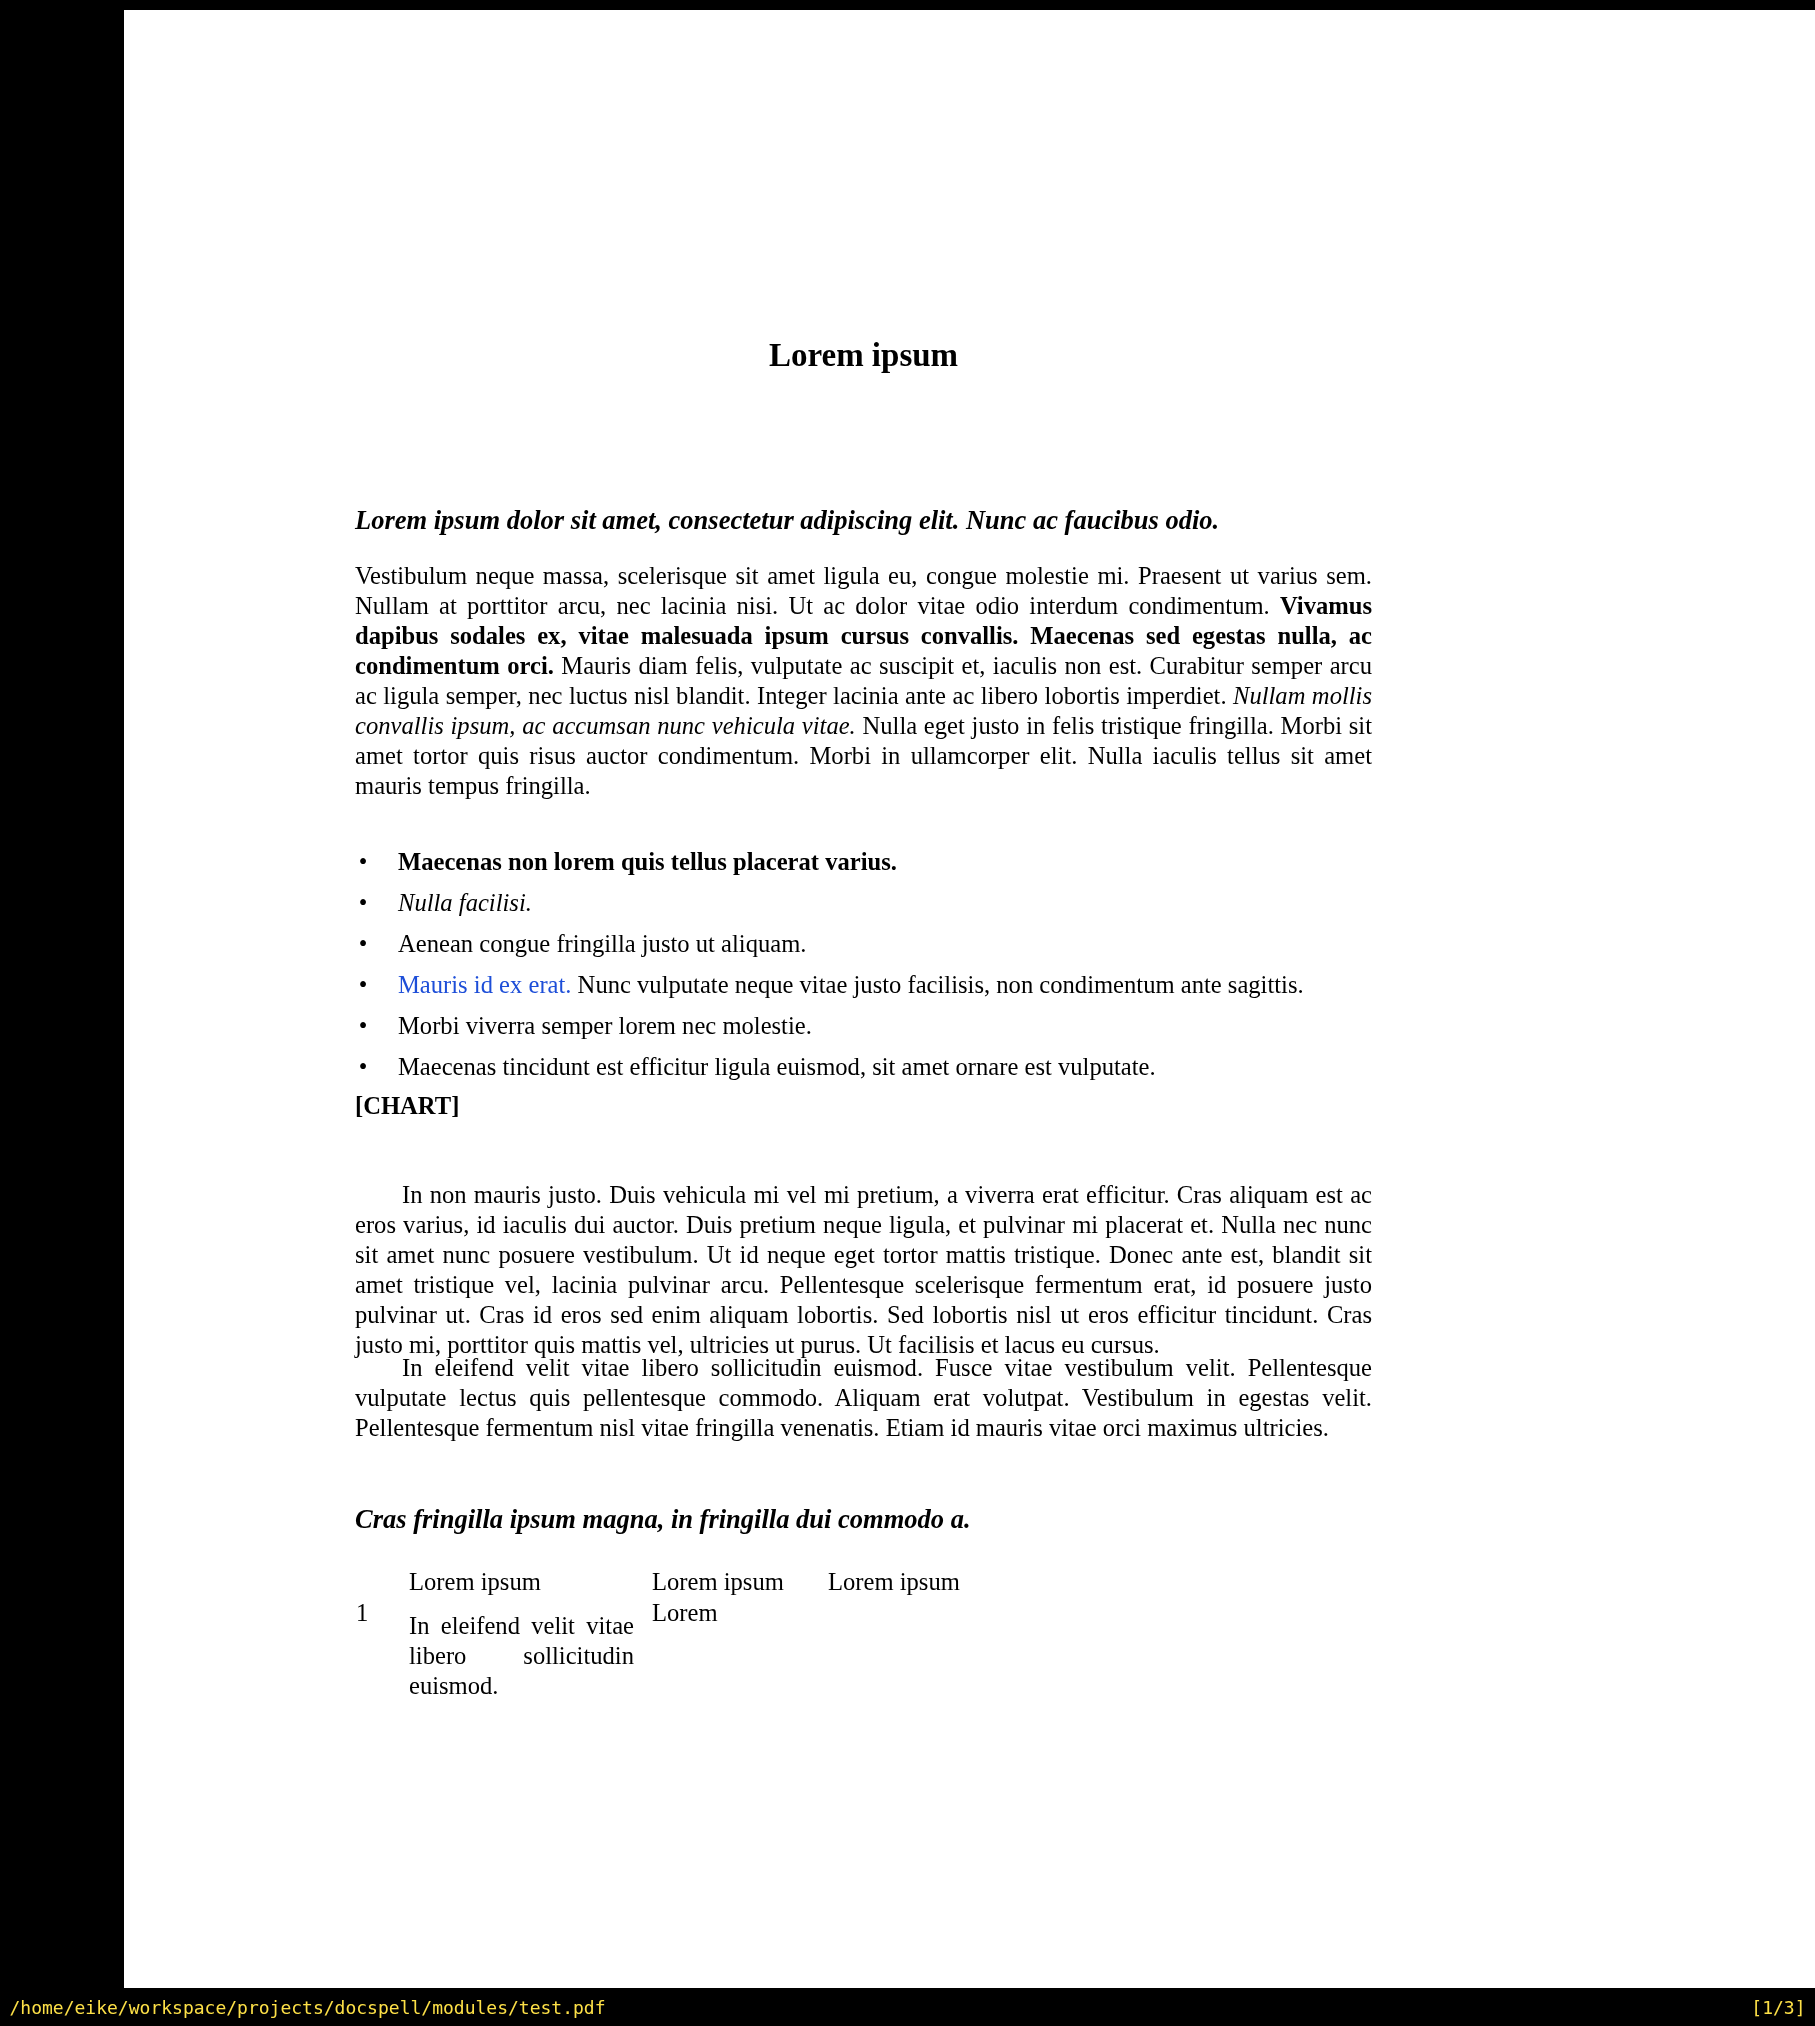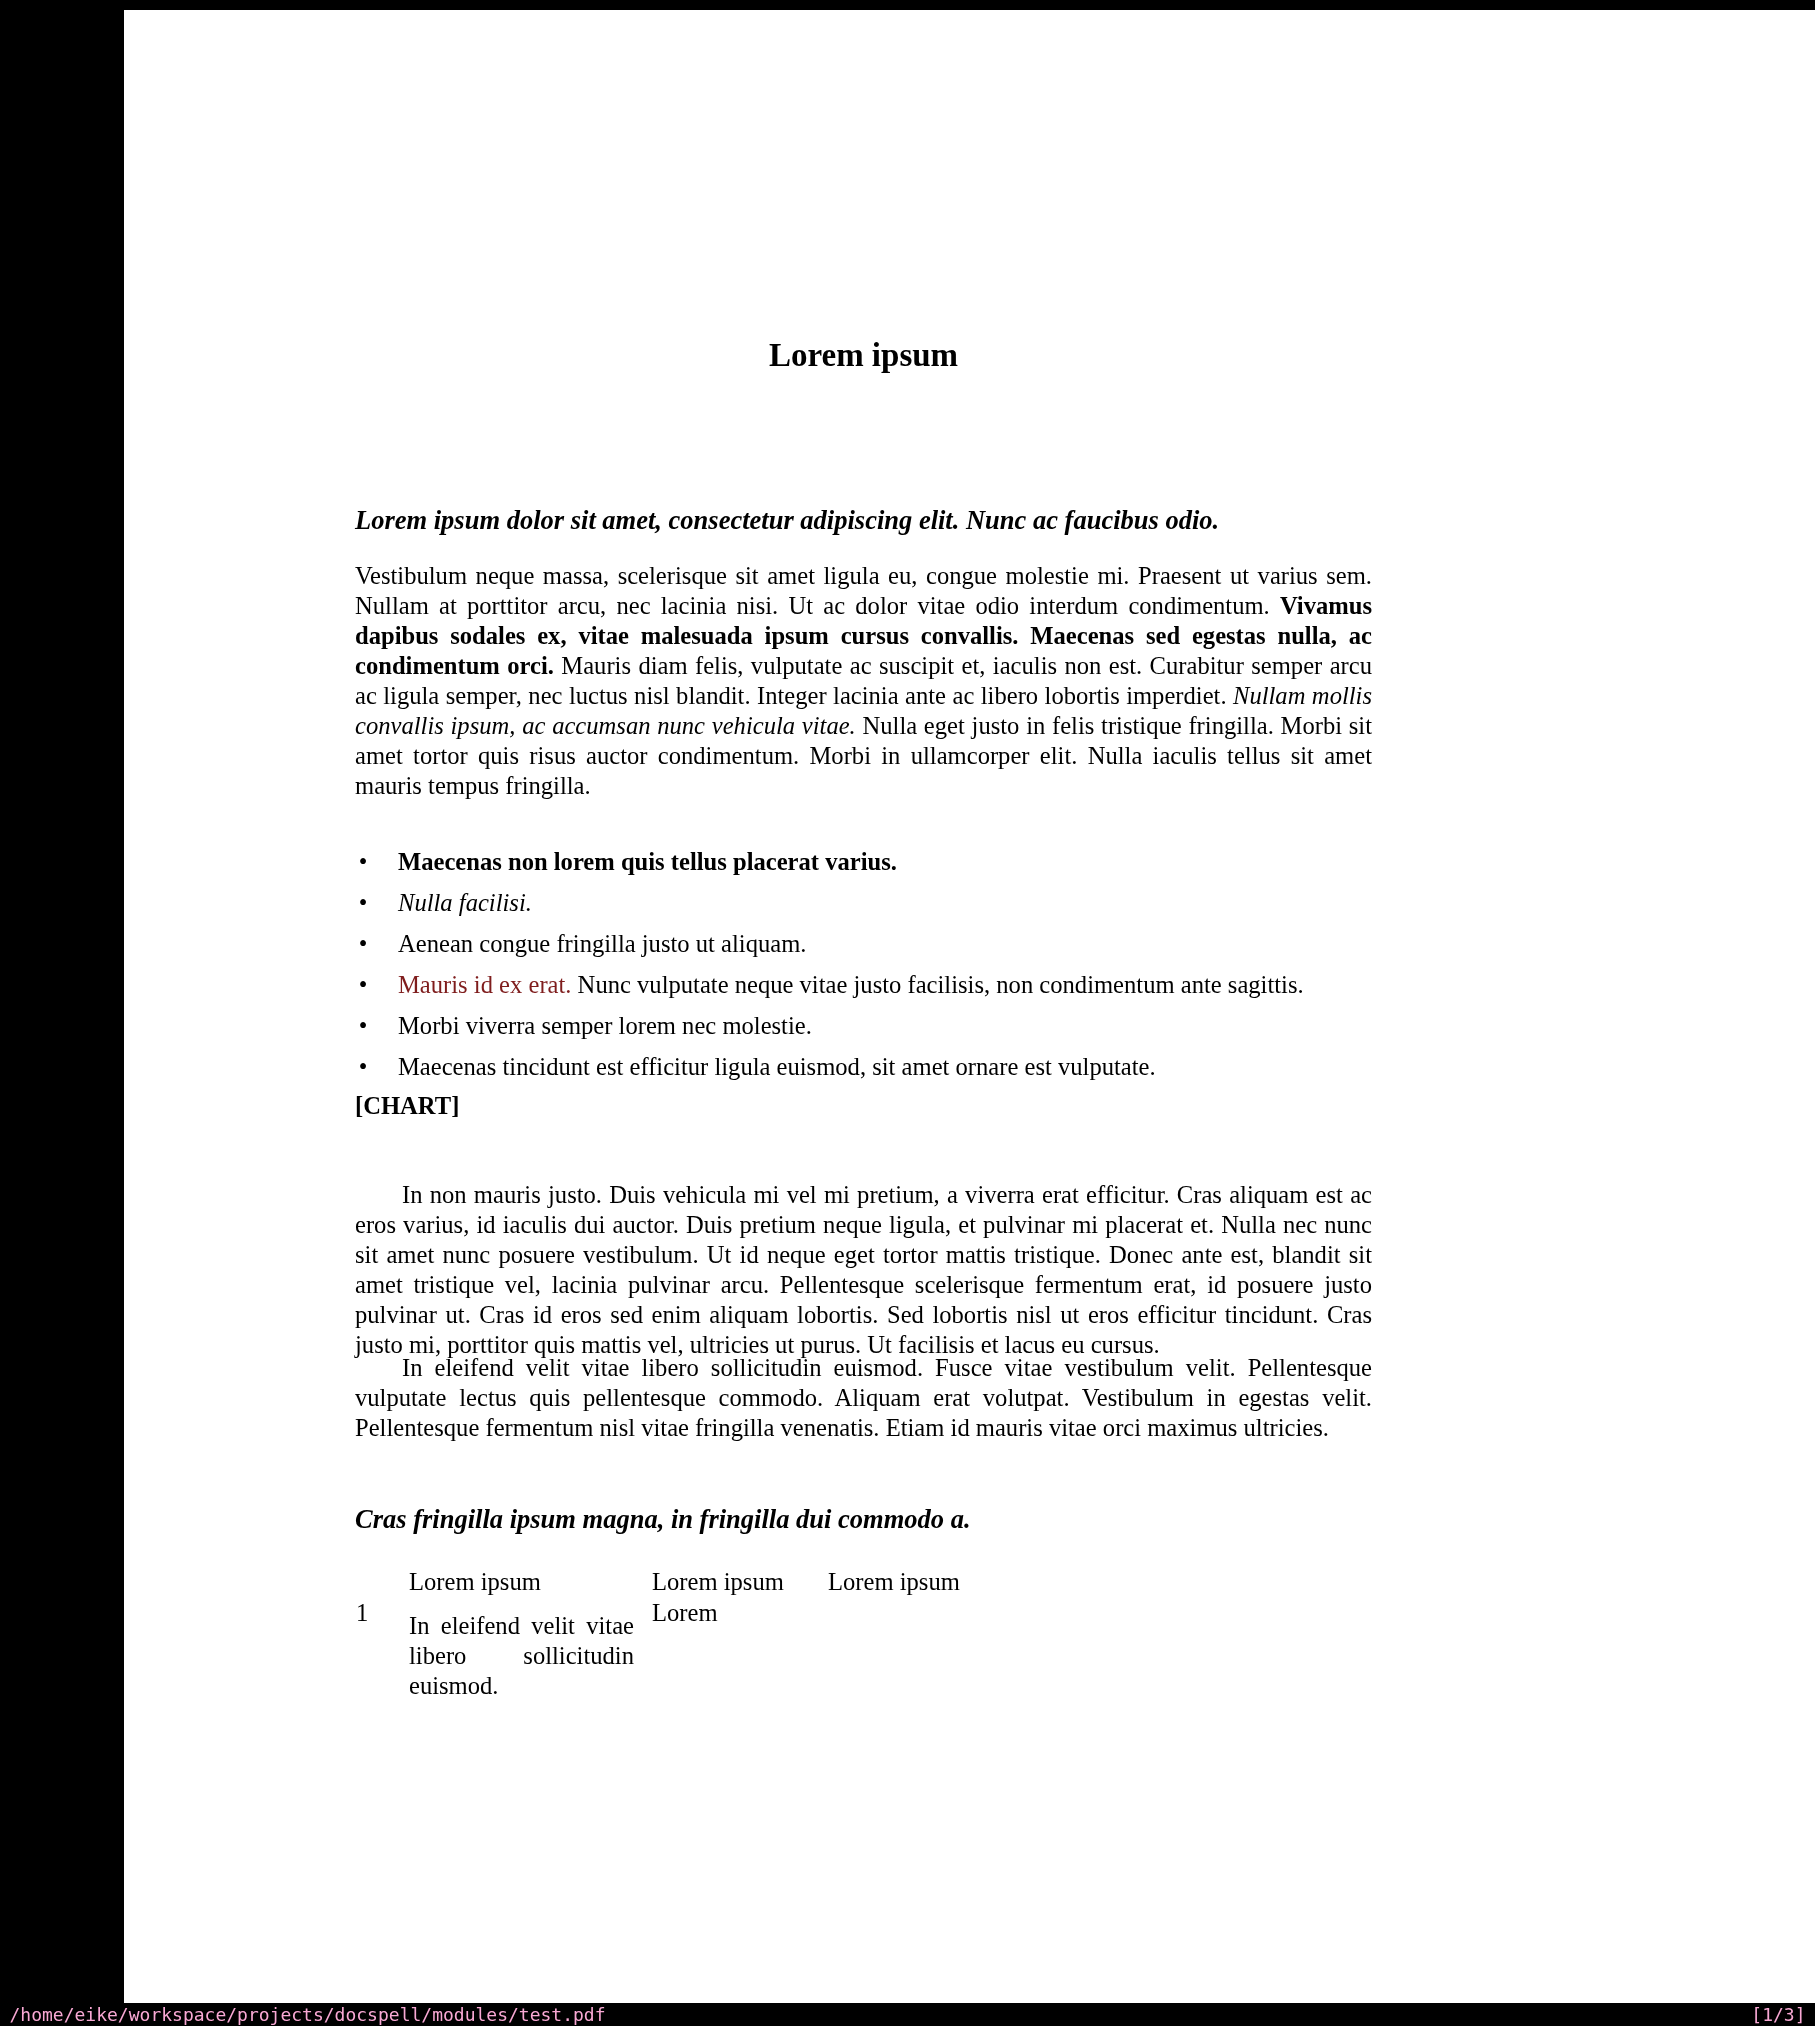--- a/index.html
+++ b/index.html
@@ -40,22 +40,22 @@
   .doc-table .hdr{position:absolute;top:0;white-space:nowrap;}
   .doc-table .hdr.c1{left:54px;}
   .doc-table .hdr.c2{left:297px;}
   .doc-table .hdr.c3{left:473px;}
   .doc-table .rownum{position:absolute;left:0.9px;top:31px;}
   .doc-table .cell.c1{position:absolute;left:54px;top:44px;width:225px;text-align:justify;}
   .doc-table .cell.c2{position:absolute;left:297px;top:31px;width:161px;}
   .doc-table .cell.c3{position:absolute;left:473px;top:31px;width:151px;}
   
   .statusbar{
-    position:absolute;left:0;bottom:0;width:1815px;height:23px;
-    background:#000;color:#f9a8d4;
+    position:absolute;left:0;bottom:0;width:1815px;height:38px;
+    background:#000;color:#fde047;
     font-family:"DejaVu Sans Mono", monospace;
     font-size:18px;line-height:23px;
     display:flex;justify-content:space-between;align-items:center;
     padding:0 9.5px;box-sizing:border-box;
   }
   .statusbar span{white-space:nowrap;}
 </style>
 </head>
 <body>
 
@@ -64,21 +64,21 @@
       <div class="block doc-title" style="top: 326px;">Lorem ipsum</div>
       <div class="block section-heading" style="top: 494px;">Lorem ipsum dolor sit amet, consectetur adipiscing elit. Nunc ac faucibus odio.</div>
       <div class="block" style="top: 551px;">
         <p class="para"><span class="seg-normal">Vestibulum neque massa, scelerisque sit amet ligula eu, congue molestie mi. Praesent ut varius sem. Nullam at porttitor arcu, nec lacinia nisi. Ut ac dolor vitae odio interdum condimentum. </span><span class="seg-bold">Vivamus dapibus sodales ex, vitae malesuada ipsum cursus convallis. Maecenas sed egestas nulla, ac condimentum orci.</span><span class="seg-normal"> Mauris diam felis, vulputate ac suscipit et, iaculis non est. Curabitur semper arcu ac ligula semper, nec luctus nisl blandit. Integer lacinia ante ac libero lobortis imperdiet. </span><span class="seg-italic">Nullam mollis convallis ipsum, ac accumsan nunc vehicula vitae.</span><span class="seg-normal"> Nulla eget justo in felis tristique fringilla. Morbi sit amet tortor quis risus auctor condimentum. Morbi in ullamcorper elit. Nulla iaculis tellus sit amet mauris tempus fringilla.</span></p>
       </div>
       <div class="block" style="top: 837px;">
         <ul class="bullets">
           <li><span class="bullet">•</span><span class="seg-bold">Maecenas non lorem quis tellus placerat varius.</span></li>
           <li><span class="bullet">•</span><span class="seg-italic">Nulla facilisi.</span></li>
           <li><span class="bullet">•</span><span class="seg-normal">Aenean congue fringilla justo ut aliquam.</span></li>
-          <li><span class="bullet">•</span><span class="seg-link" style="color: #7f1d1d;">Mauris id ex erat.</span><span class="seg-normal"> Nunc vulputate neque vitae justo facilisis, non condimentum ante sagittis.</span></li>
+          <li><span class="bullet">•</span><span class="seg-link" style="color: #1d4ed8;">Mauris id ex erat.</span><span class="seg-normal"> Nunc vulputate neque vitae justo facilisis, non condimentum ante sagittis.</span></li>
           <li><span class="bullet">•</span><span class="seg-normal">Morbi viverra semper lorem nec molestie.</span></li>
           <li><span class="bullet">•</span><span class="seg-normal">Maecenas tincidunt est efficitur ligula euismod, sit amet ornare est vulputate.</span></li>
         </ul>
       </div>
       <div class="block chart-ph" style="top: 1081px; font-weight: bold;">[CHART]</div>
       <div class="block" style="top: 1170px;">
         <p class="para indent"><span class="seg-normal">In non mauris justo. Duis vehicula mi vel mi pretium, a viverra erat efficitur. Cras aliquam est ac eros varius, id iaculis dui auctor. Duis pretium neque ligula, et pulvinar mi placerat et. Nulla nec nunc sit amet nunc posuere vestibulum. Ut id neque eget tortor mattis tristique. Donec ante est, blandit sit amet tristique vel, lacinia pulvinar arcu. Pellentesque scelerisque fermentum erat, id posuere justo pulvinar ut. Cras id eros sed enim aliquam lobortis. Sed lobortis nisl ut eros efficitur tincidunt. Cras justo mi, porttitor quis mattis vel, ultricies ut purus. Ut facilisis et lacus eu cursus.</span></p>
       </div>
       <div class="block section-heading" style="top: 1493px;">Cras fringilla ipsum magna, in fringilla dui commodo a.</div>
       <div class="block" style="top: 1343px;">

